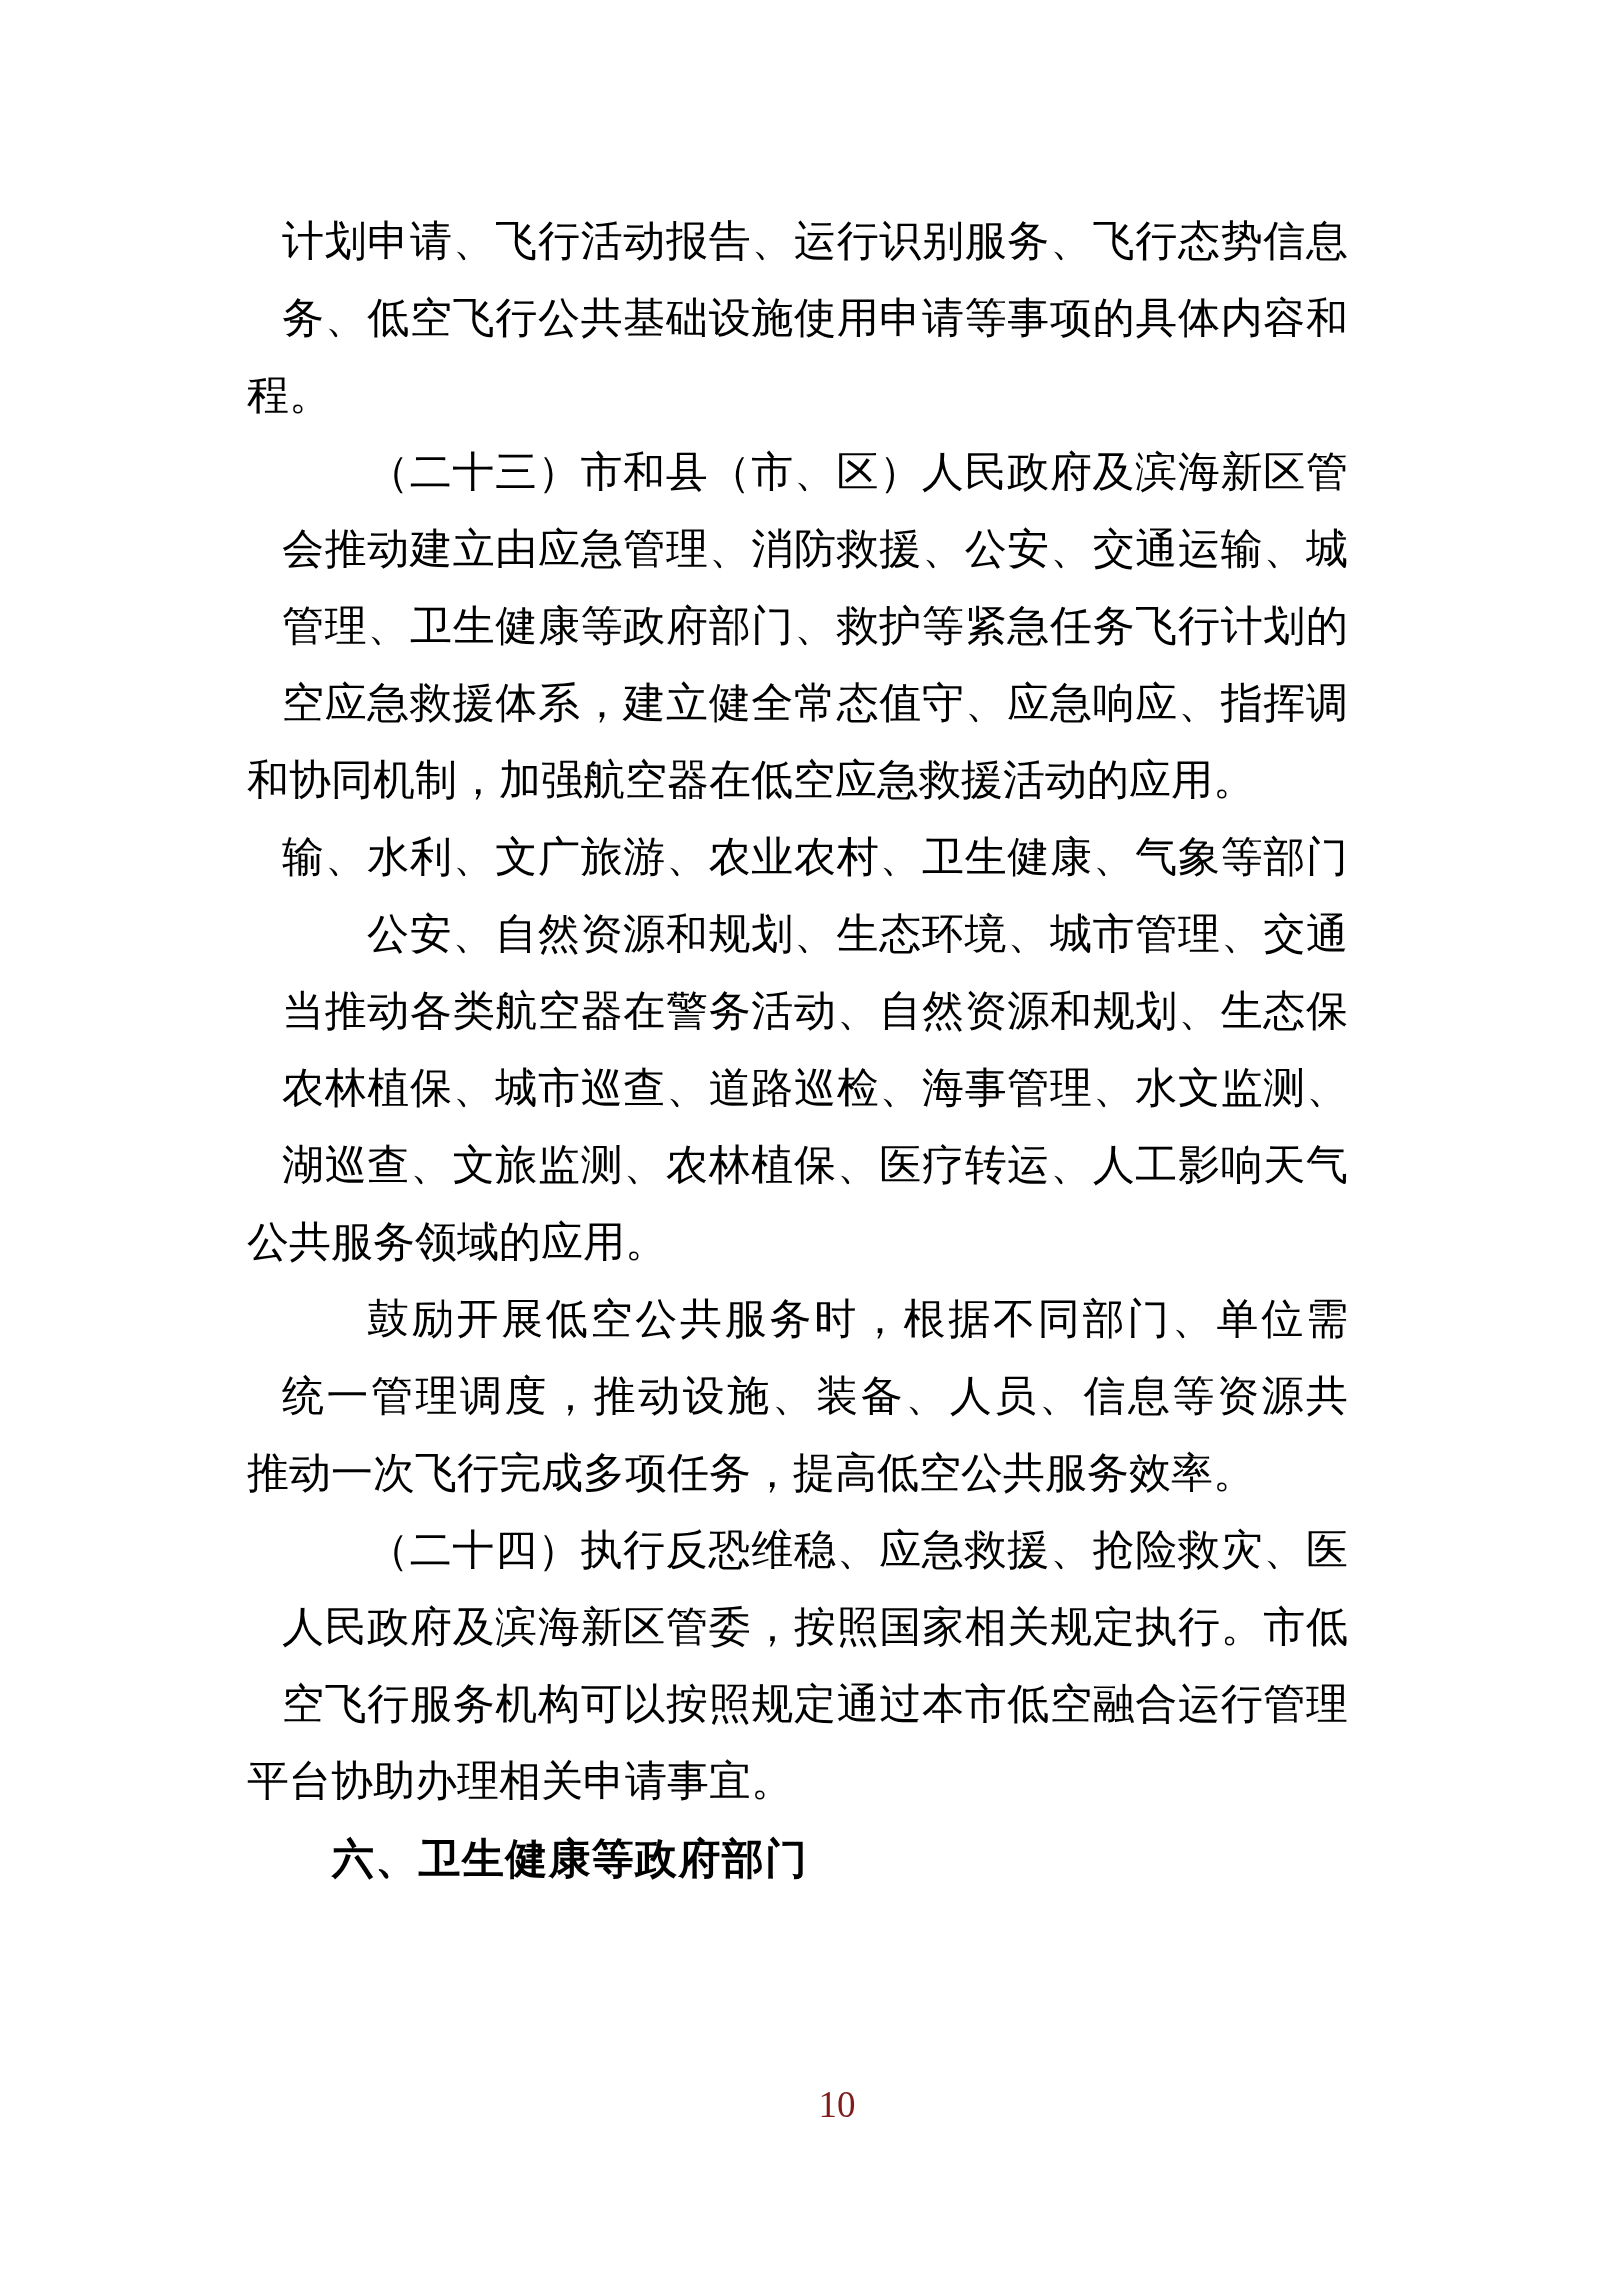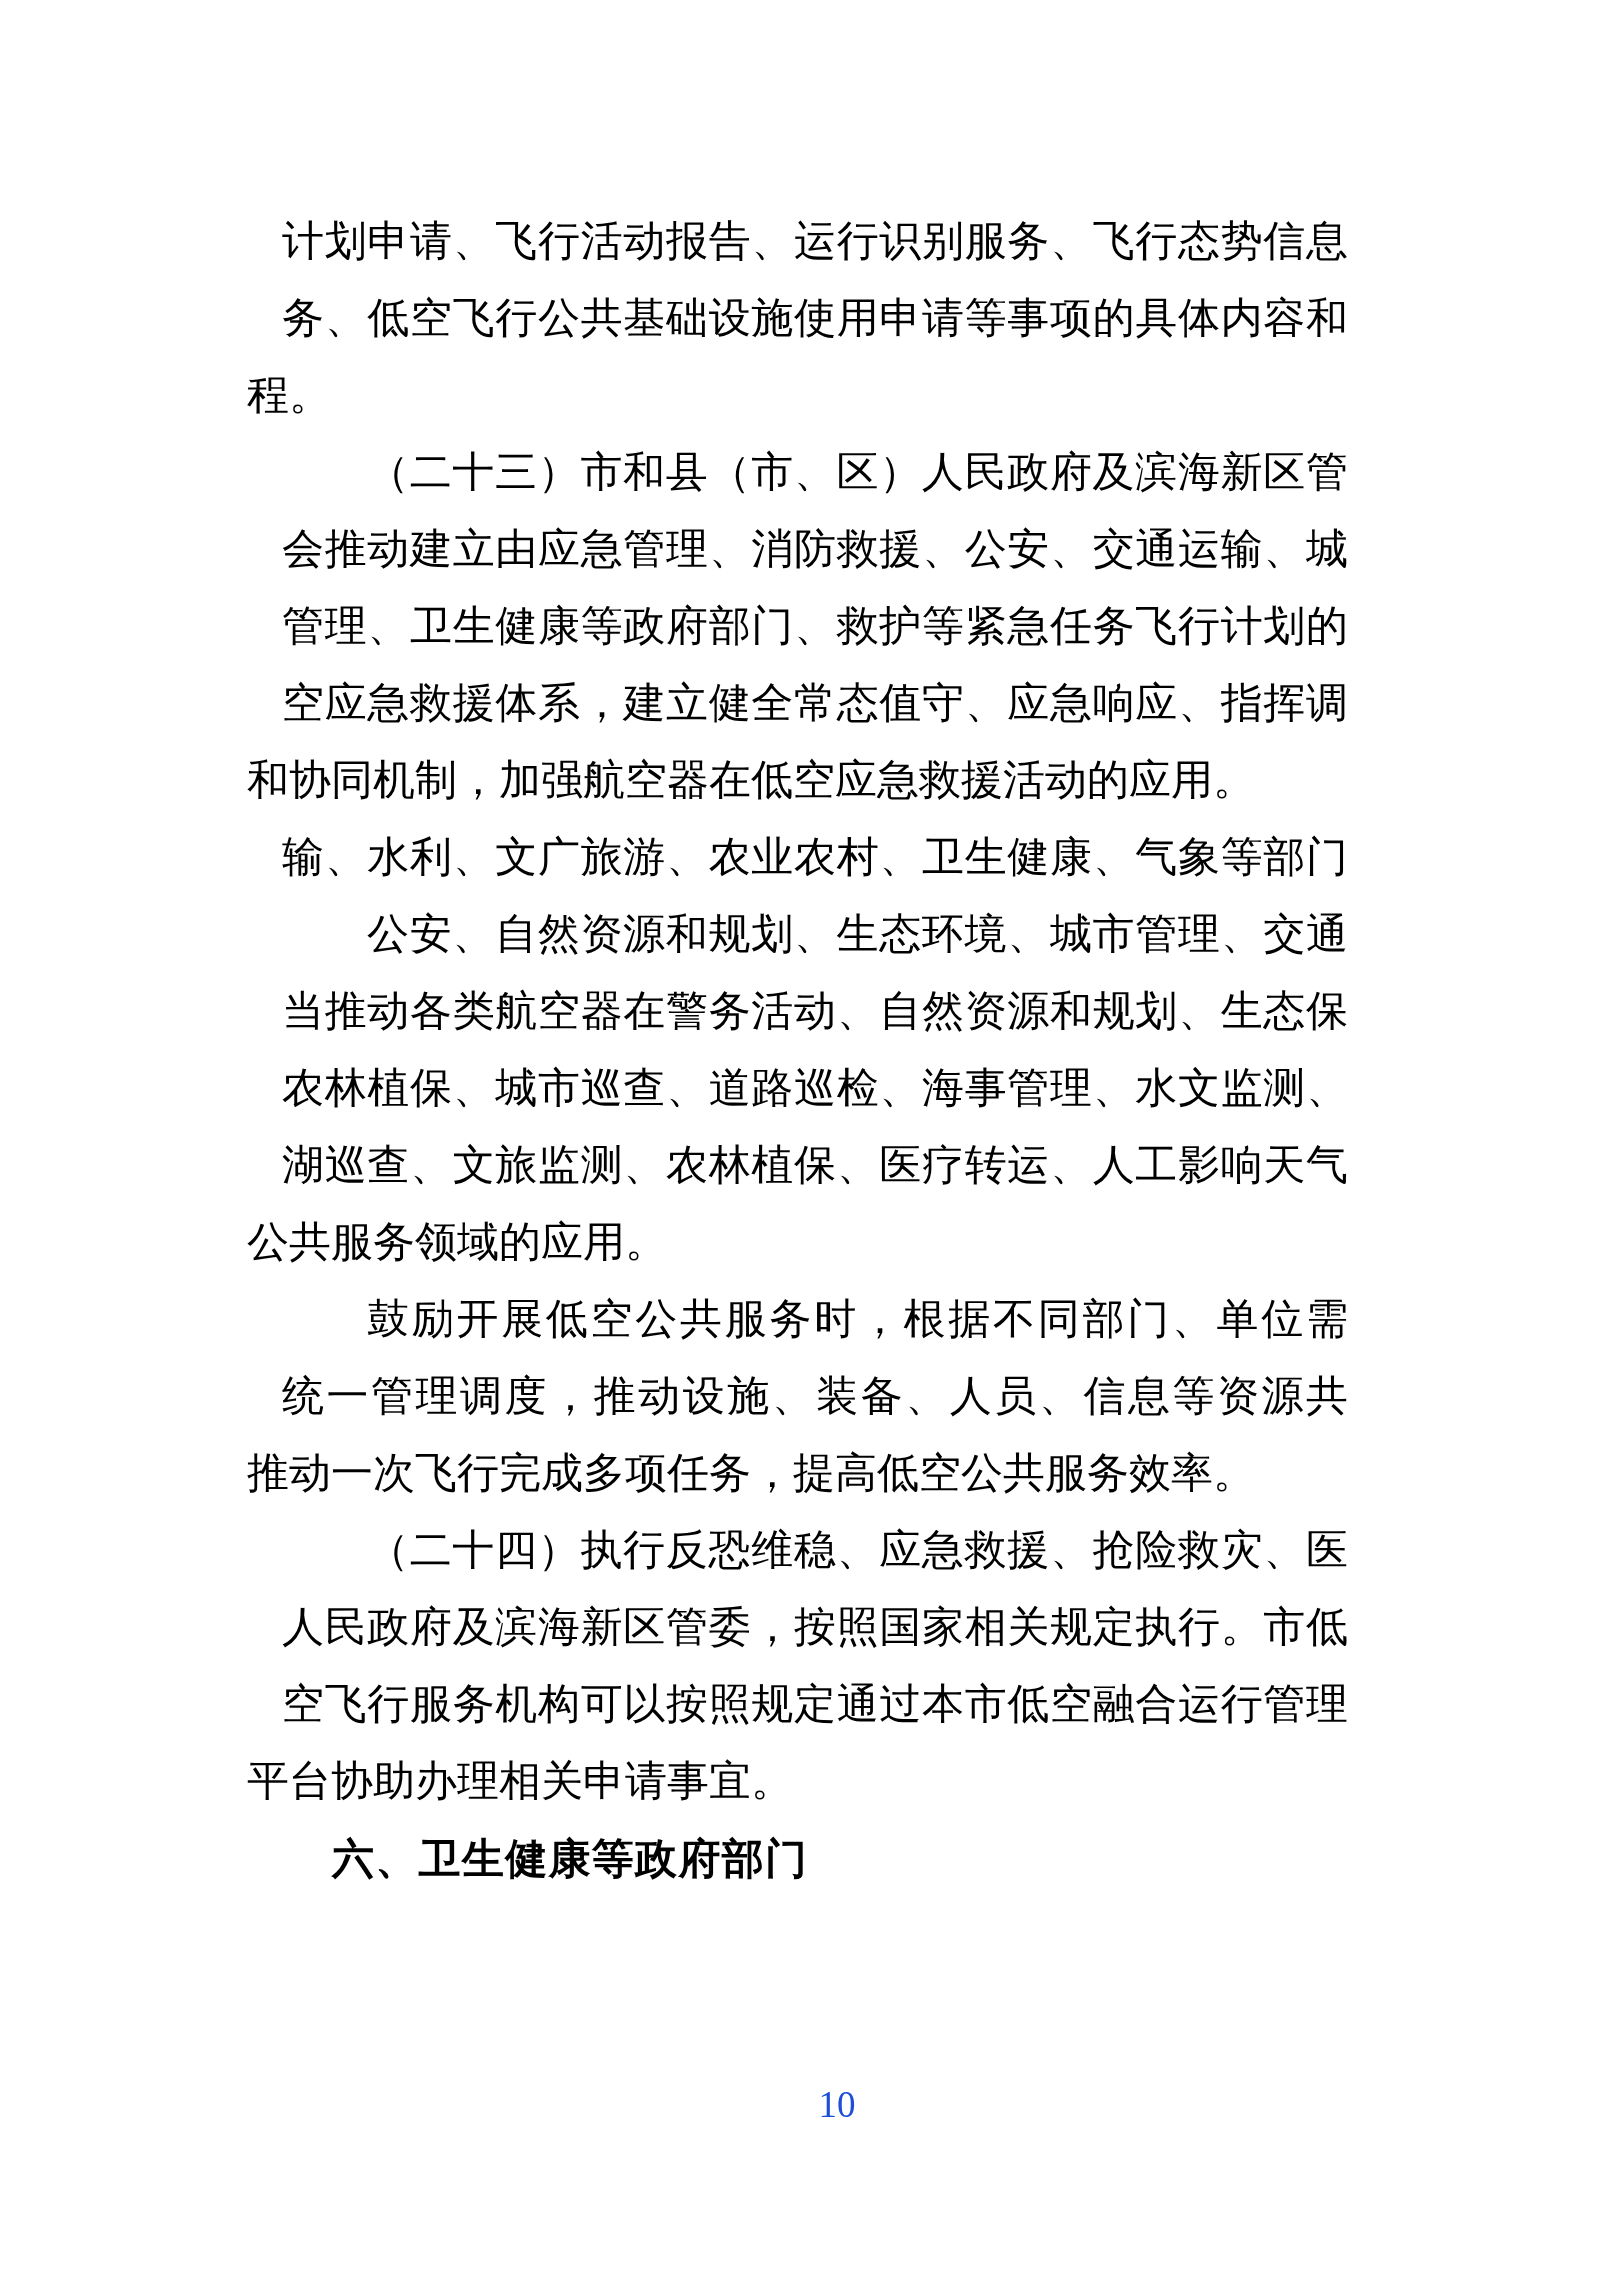--- a/index.html
+++ b/index.html
@@ -42,21 +42,21 @@
   }
   .footer{
     position:absolute;
     left:247px;
     top:2085px;
     width:1180px;
     text-align:center;
     font-size:37px;
     line-height:39px;
     font-family:"Liberation Serif","DejaVu Serif",serif;
-    color:#1d4ed8;
+    color:#7f1d1d;
   }
 </style>
 </head>
 <body>
 
 <div class="page">
 
   <div class="textblock">
     <div class="ln j">计划申请、飞行活动报告、运行识别服务、飞行态势信息服</div>
     <div class="ln j">务、低空飞行公共基础设施使用申请等事项的具体内容和流</div>

